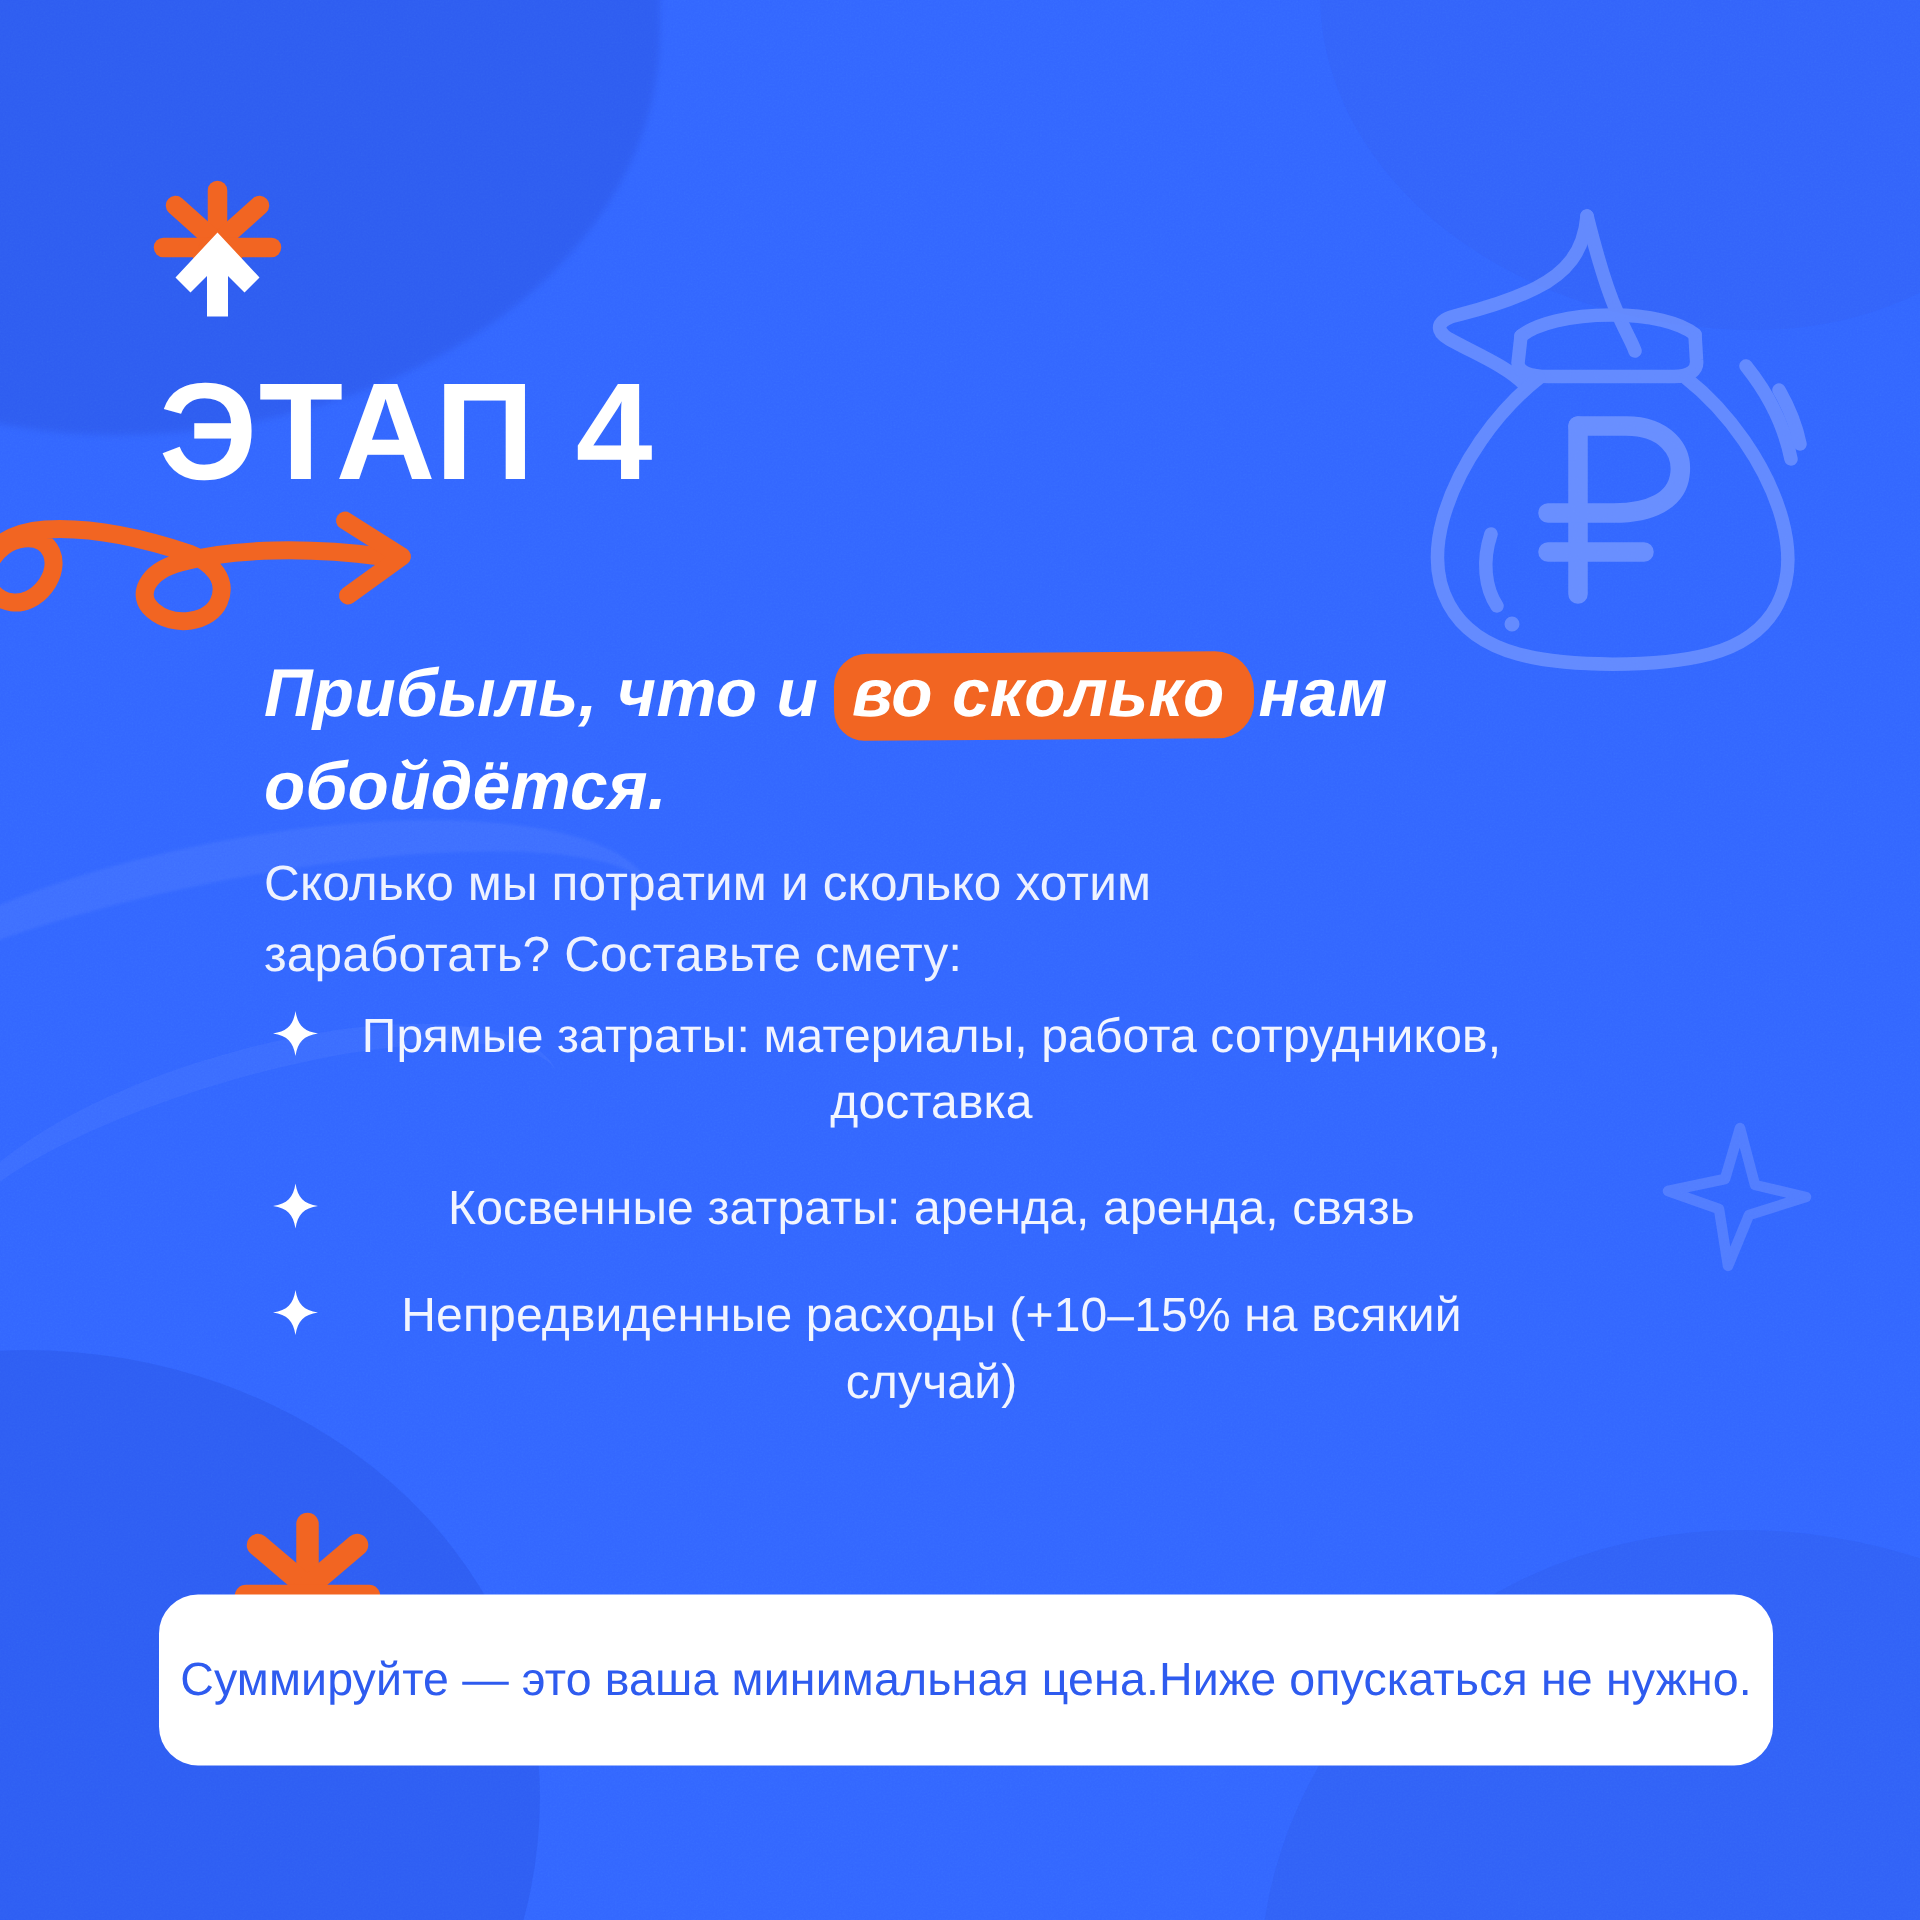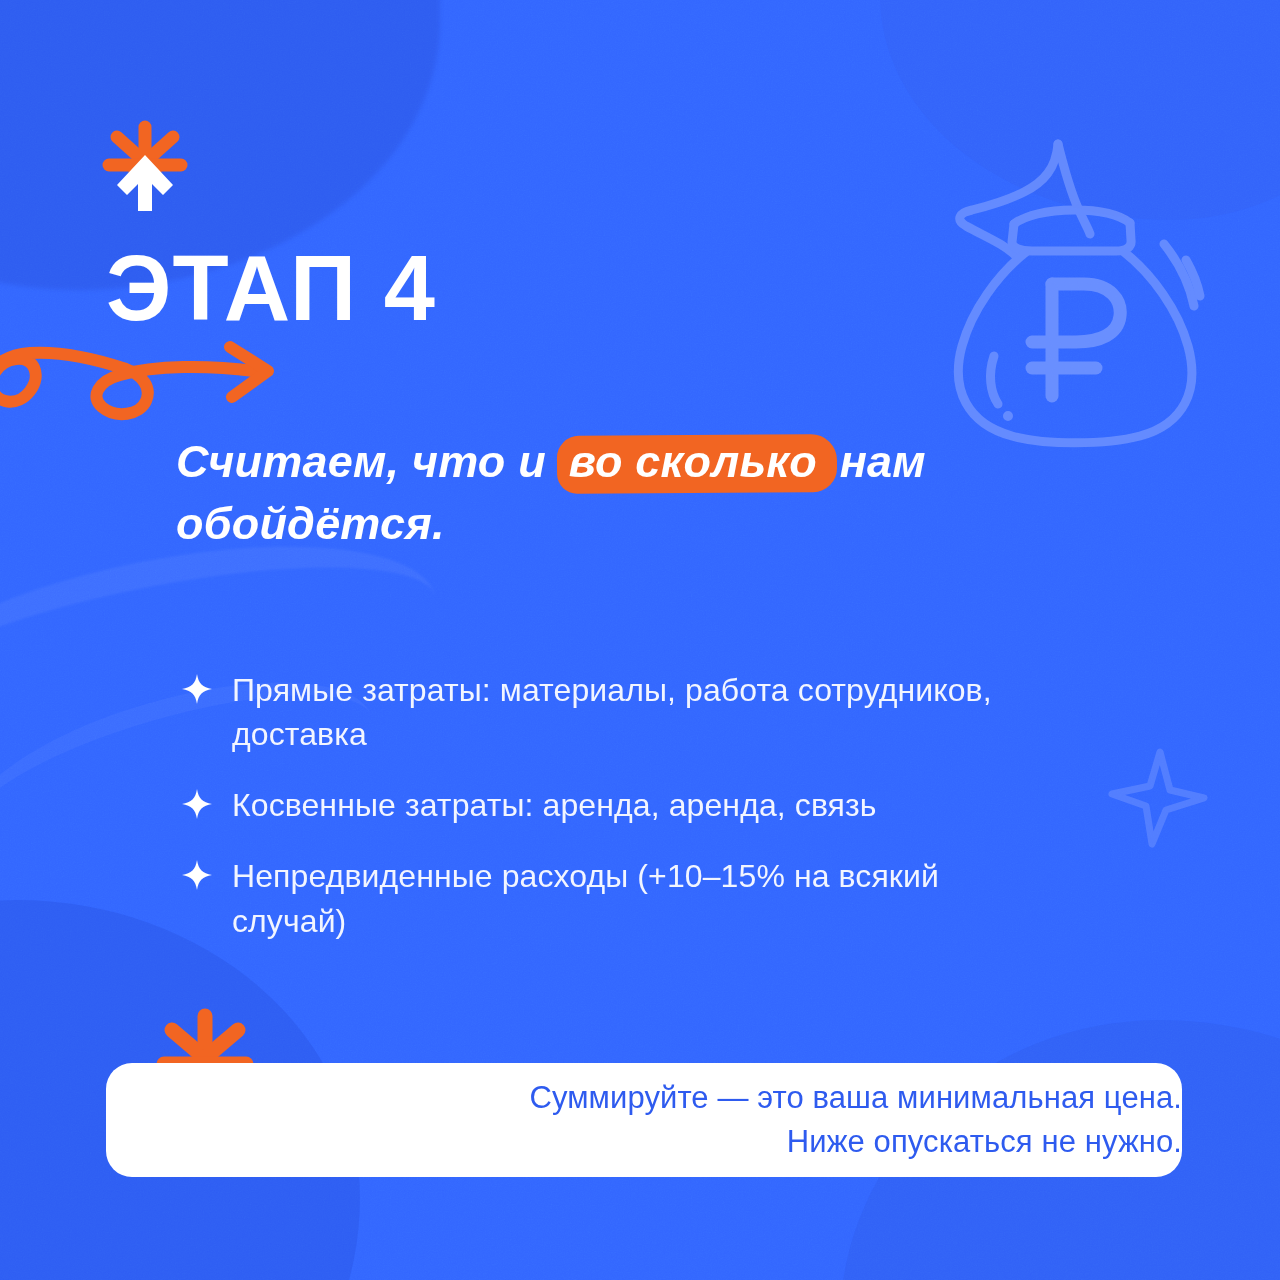--- a/index.html
+++ b/index.html
@@ -152,40 +152,41 @@
   }
   .bullet {
     position:relative;
     padding-left:52px;
     margin-bottom:27px;
     font-size:32px;
     font-weight:400;
     color:#F2F5FF;
     line-height:1.38;
     letter-spacing:.1px;
+    text-align:center;
   }
   .bullet:last-child { margin-bottom:0; }
 
   .spark {
     position:absolute;
     left:2px; top:6px;
     width:30px; height:30px;
   }
 
   
   .callout {
     position:absolute;
     left:106px; top:1063px;
     width:1076px; height:114px;
     background:#FFFFFF;
     border-radius:26px;
     display:flex;
-    align-items:flex-end;
+    align-items:center;
     justify-content:center;
-    flex-direction:column;
+    flex-direction:row;
     text-align:center;
     z-index:5;
   }
   .callout-line {
     font-size:31px;
     font-weight:400;
     color:#2E5BEF;
     line-height:1.42;
     letter-spacing:.1px;
   }
@@ -271,23 +272,24 @@
       <line x1="88" y1="28" x2="48" y2="62"></line>
       <line x1="14" y1="62" x2="96" y2="62"></line>
     </g>
   </svg>
 
   <div class="content">
 
     <h1 class="title">ЭТАП 4</h1>
 
     <div class="subtitle">
-      <span>Считаем, что и </span><span class="hl">во сколько</span><span> нам обойдётся.</span>
+      <span>Прибыль, что и </span><span class="hl">во сколько</span><span> нам обойдётся.</span>
     </div>
 
+    <p class="lead">Сколько мы потратим и сколько хотим заработать? Составьте смету:</p>
 
     <ul class="bullets">
       <li class="bullet">
         <svg class="spark" viewBox="0 0 30 30">
           <path d="M15 0 C16.5 9.5 20.5 13.5 30 15 C20.5 16.5 16.5 20.5 15 30 C13.5 20.5 9.5 16.5 0 15 C9.5 13.5 13.5 9.5 15 0 Z" fill="#FFFFFF"></path>
         </svg>
         <span>Прямые затраты: материалы, работа сотрудников, доставка</span>
       </li>
       <li class="bullet">
         <svg class="spark" viewBox="0 0 30 30">

